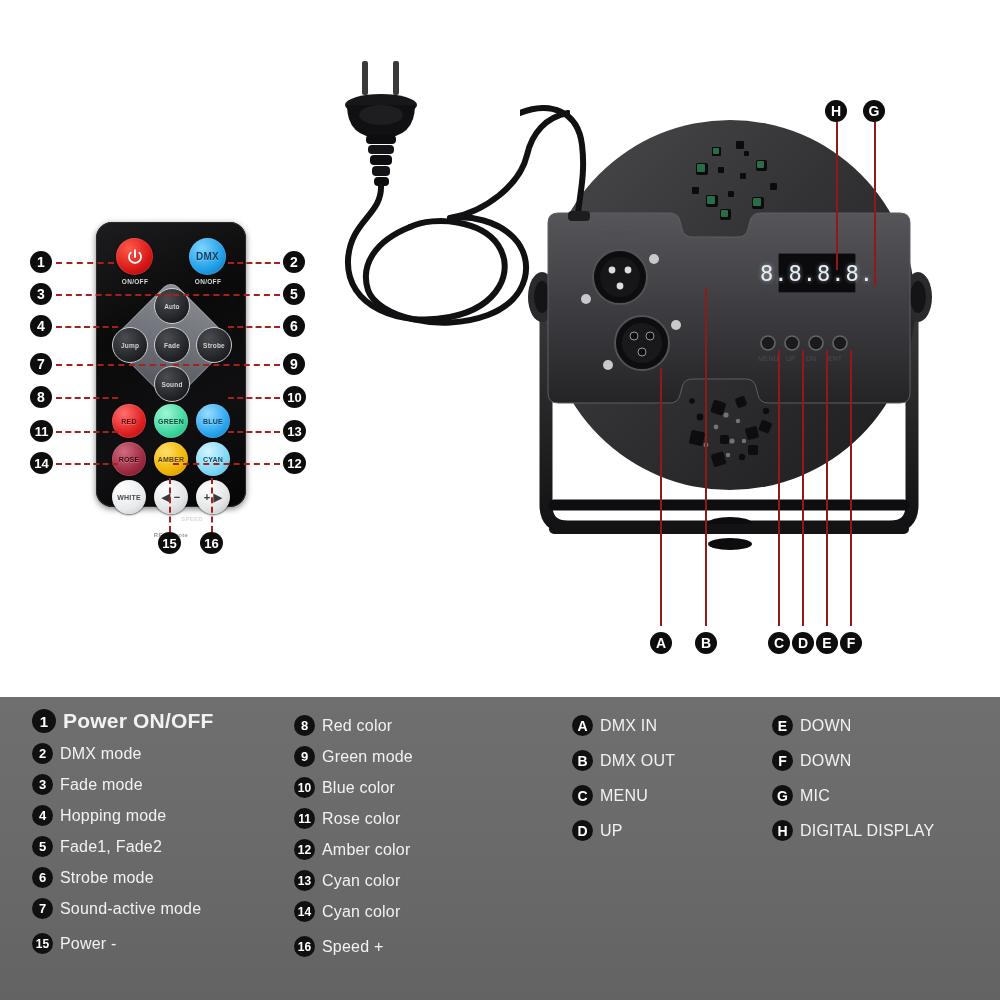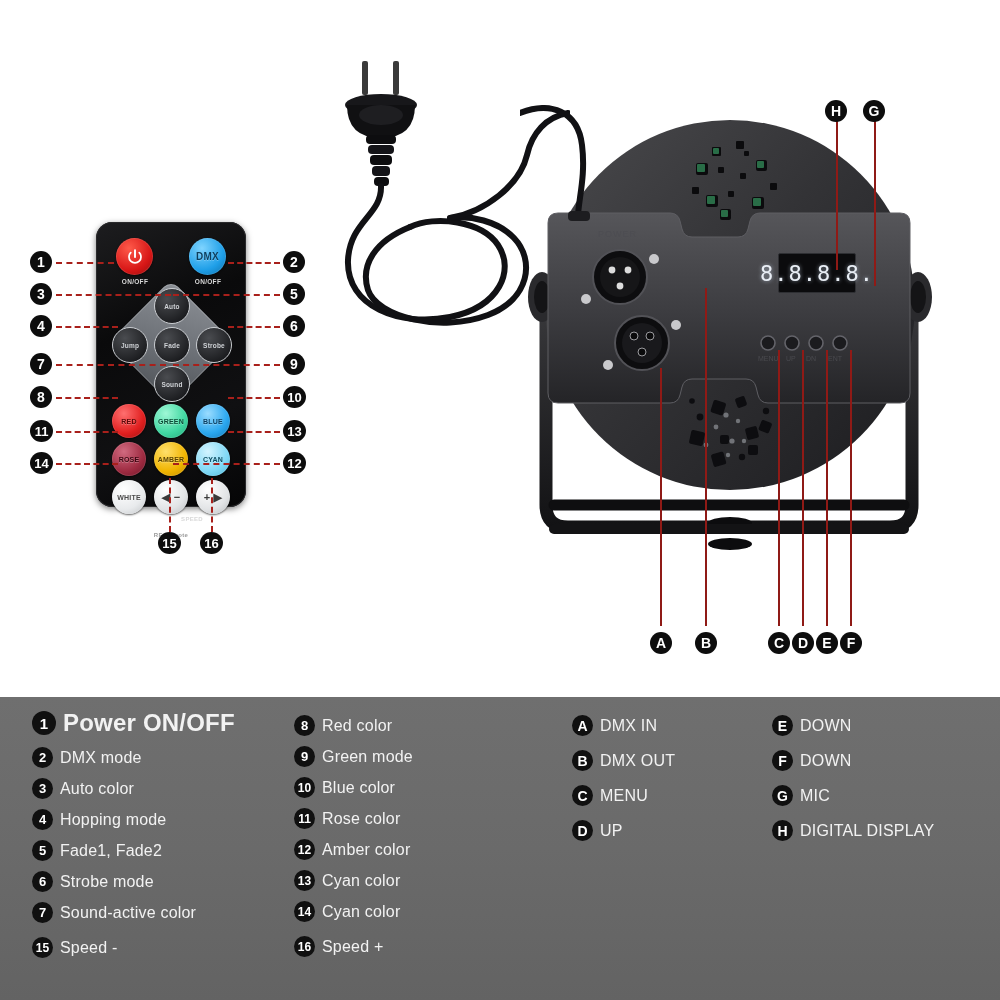--- a/index.html
+++ b/index.html
@@ -114,21 +114,21 @@
     width: 21px; height: 21px; border-radius: 50%;
     background: #101010; color: #fff;
     font-size: 13px; font-weight: bold;
     display: flex; align-items: center; justify-content: center;
     margin-right: 7px;
     font-family: "Liberation Sans", sans-serif;
   }
   .lbadge.two { font-size: 12px; }
   .ltext { color: #f2f2f2; font-size: 16px; letter-spacing: .2px; }
   .lrow.big .lbadge { width: 24px; height: 24px; font-size: 15px; }
-  .lrow.big .ltext { font-size: 24px; font-weight: bold; }
+  .lrow.big .ltext { font-size: 21px; font-weight: bold; }
   .lrow.gap { margin-top: 14px; }
   .lbadge.letter { font-size: 14px; }
 </style>
 </head>
 <body>
 
 <div id="stage">
 
   <div id="plugwrap">
     <svg width="240" height="350" viewBox="0 0 240 350">
@@ -434,41 +434,41 @@
       <div class="lrow big">
         <div class="lbadge">1</div>
         <div class="ltext">Power ON/OFF</div>
       </div>
       <div class="lrow">
         <div class="lbadge">2</div>
         <div class="ltext">DMX mode</div>
       </div>
       <div class="lrow">
         <div class="lbadge">3</div>
-        <div class="ltext">Auto color</div>
+        <div class="ltext">Fade mode</div>
       </div>
       <div class="lrow">
         <div class="lbadge">4</div>
         <div class="ltext">Hopping mode</div>
       </div>
       <div class="lrow">
         <div class="lbadge">5</div>
         <div class="ltext">Fade1, Fade2</div>
       </div>
       <div class="lrow">
         <div class="lbadge">6</div>
         <div class="ltext">Strobe mode</div>
       </div>
       <div class="lrow">
         <div class="lbadge">7</div>
-        <div class="ltext">Sound-active color</div>
+        <div class="ltext">Sound-active mode</div>
       </div>
       <div class="lrow gap">
         <div class="lbadge two">15</div>
-        <div class="ltext">Speed -</div>
+        <div class="ltext">Power -</div>
       </div>
     </div>
 
     <div class="lcol" style="left:294px; width:250px; top:18px;">
       <div class="lrow">
         <div class="lbadge">8</div>
         <div class="ltext">Red color</div>
       </div>
       <div class="lrow">
         <div class="lbadge">9</div>

